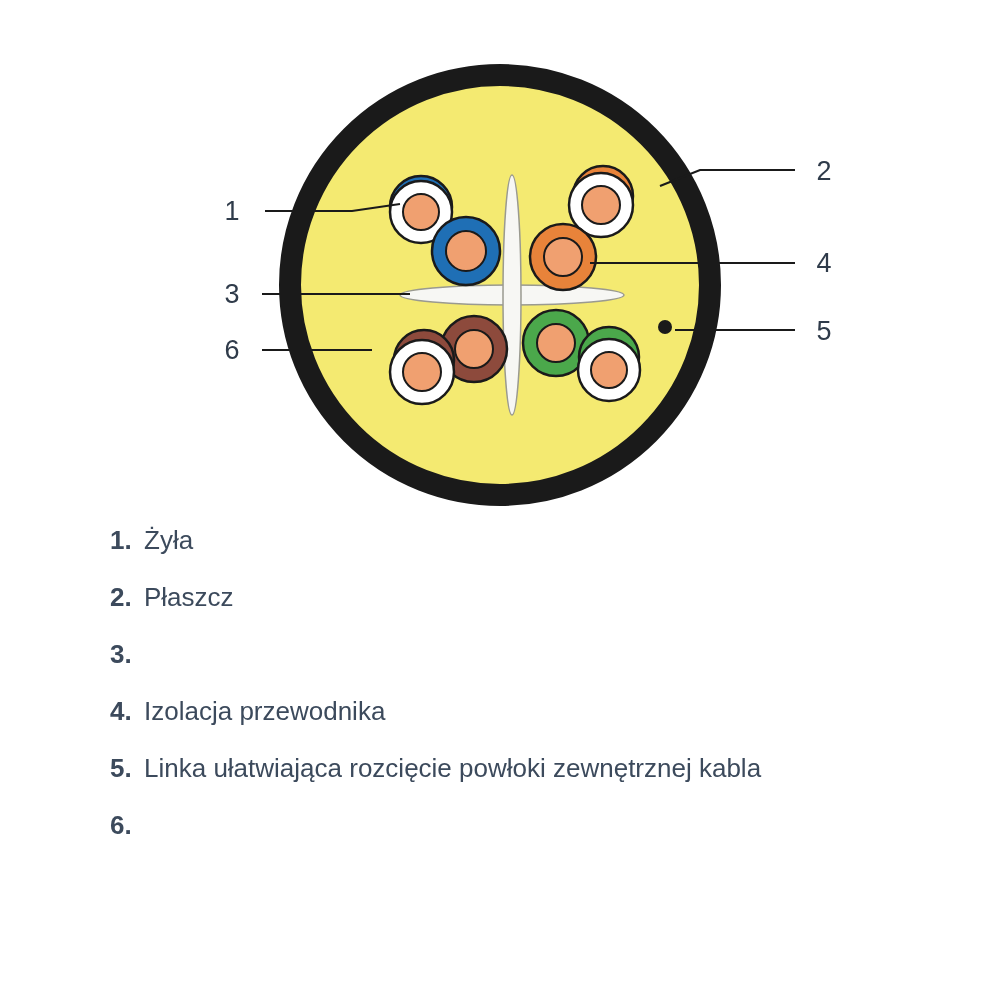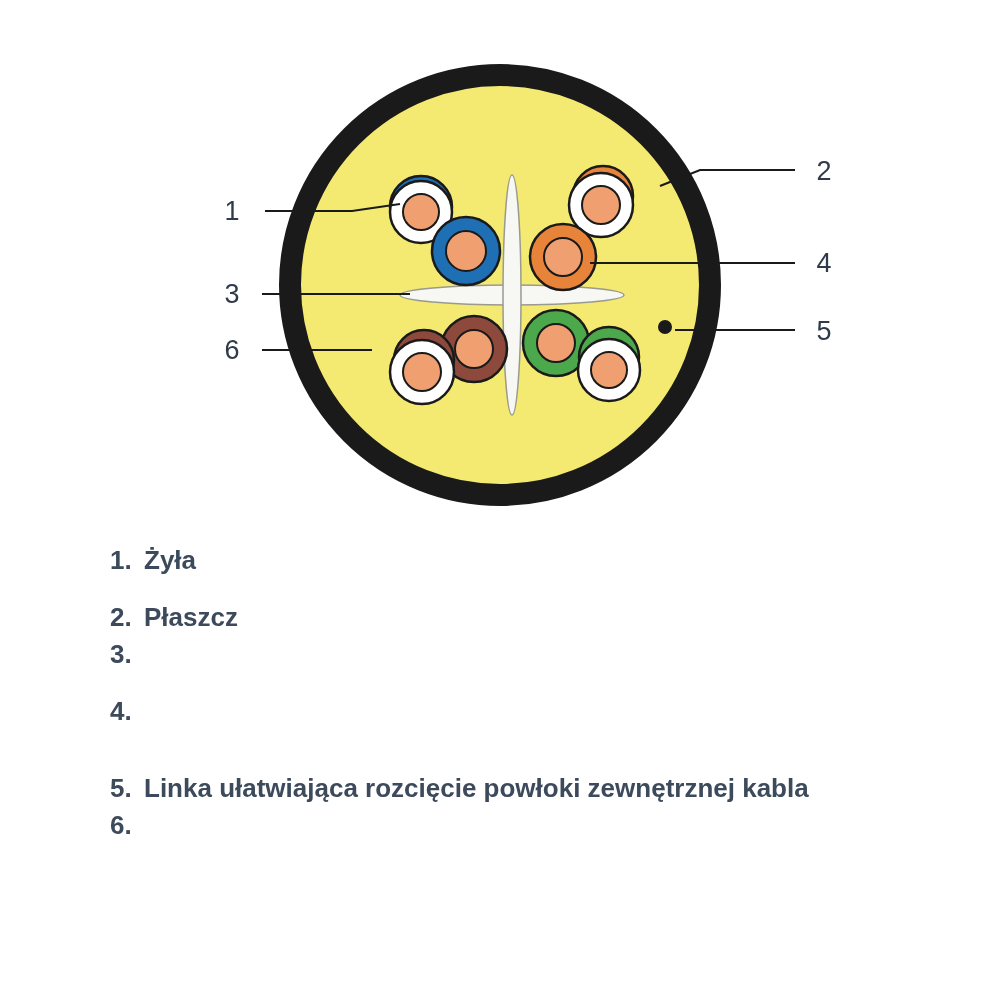--- a/index.html
+++ b/index.html
@@ -35,22 +35,21 @@
     font-size: 26px;
     color: #3c4a5c;
   }
   .legend-num {
     font-weight: bold;
     width: 34px;
     flex: none;
     color: #3c4a5c;
   }
   .legend-label {
-    font-weight: bold;
-    margin-top: 20px;
+    font-weight: normal;
   }
   svg { display: block; }
   .callout-num {
     font-family: "Liberation Sans", sans-serif;
     font-size: 27px;
     fill: #2f3b4a;
   }
 </style>
 </head>
 <body>
@@ -124,20 +123,21 @@
   </div>
   <div class="legend-row">
     <span class="legend-num">2.</span>
     <span class="legend-label">Płaszcz</span>
   </div>
   <div class="legend-row">
     <span class="legend-num">3.</span>
   </div>
   <div class="legend-row">
     <span class="legend-num">4.</span>
+    <span class="legend-label">Izolacja przewodnika</span>
   </div>
   <div class="legend-row">
     <span class="legend-num">5.</span>
     <span class="legend-label">Linka ułatwiająca rozcięcie powłoki zewnętrznej kabla</span>
   </div>
   <div class="legend-row">
     <span class="legend-num">6.</span>
   </div>
 </div>
 

